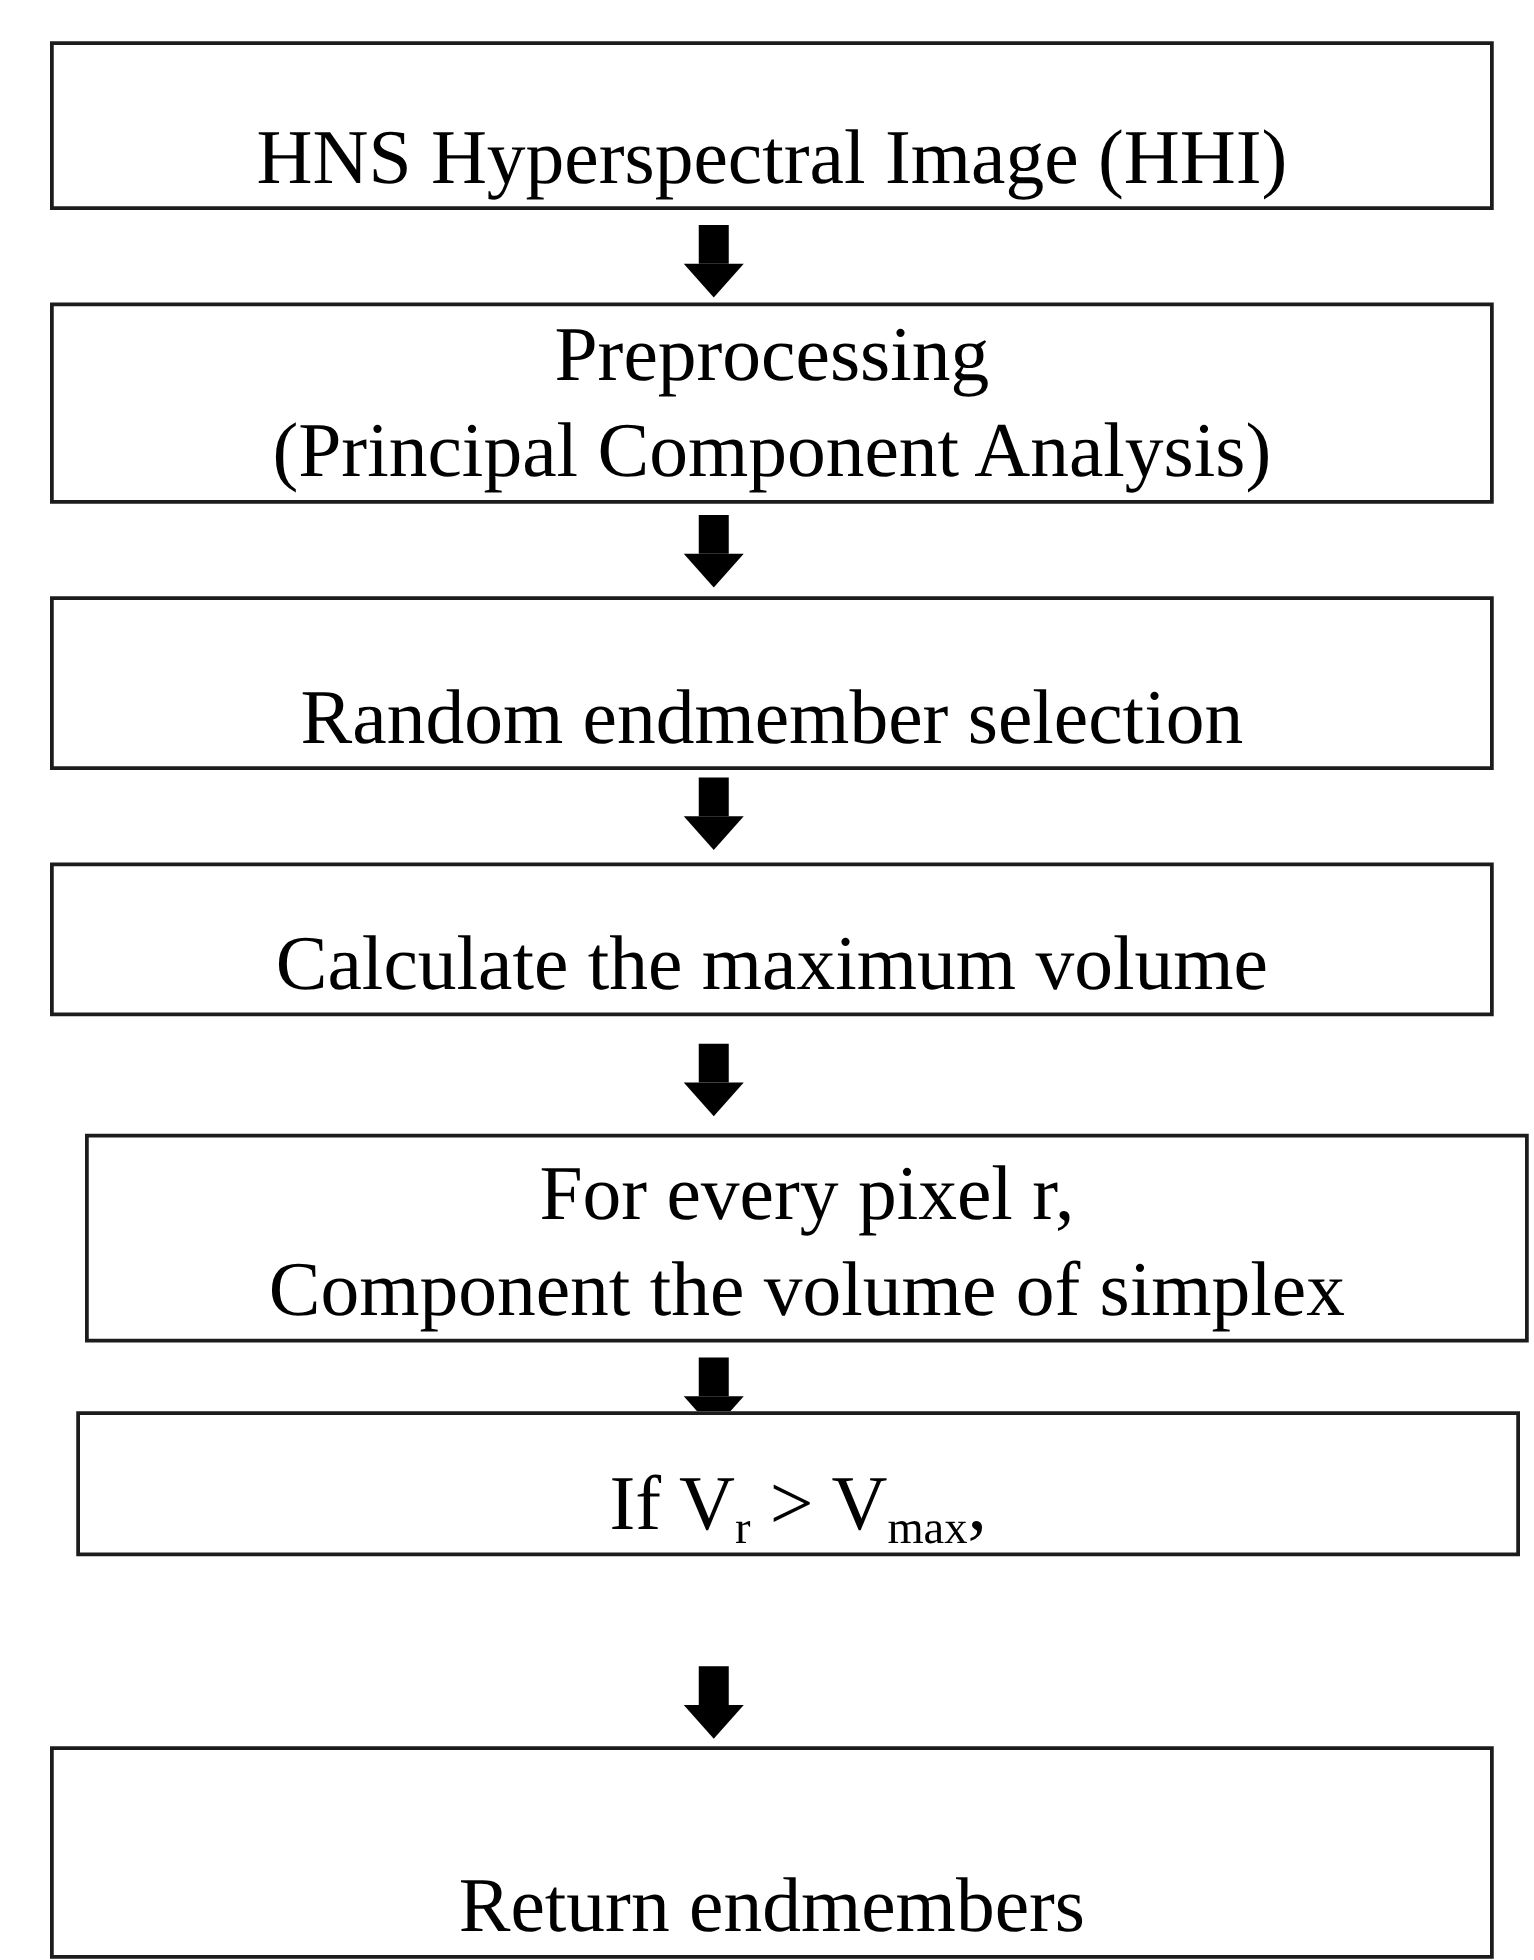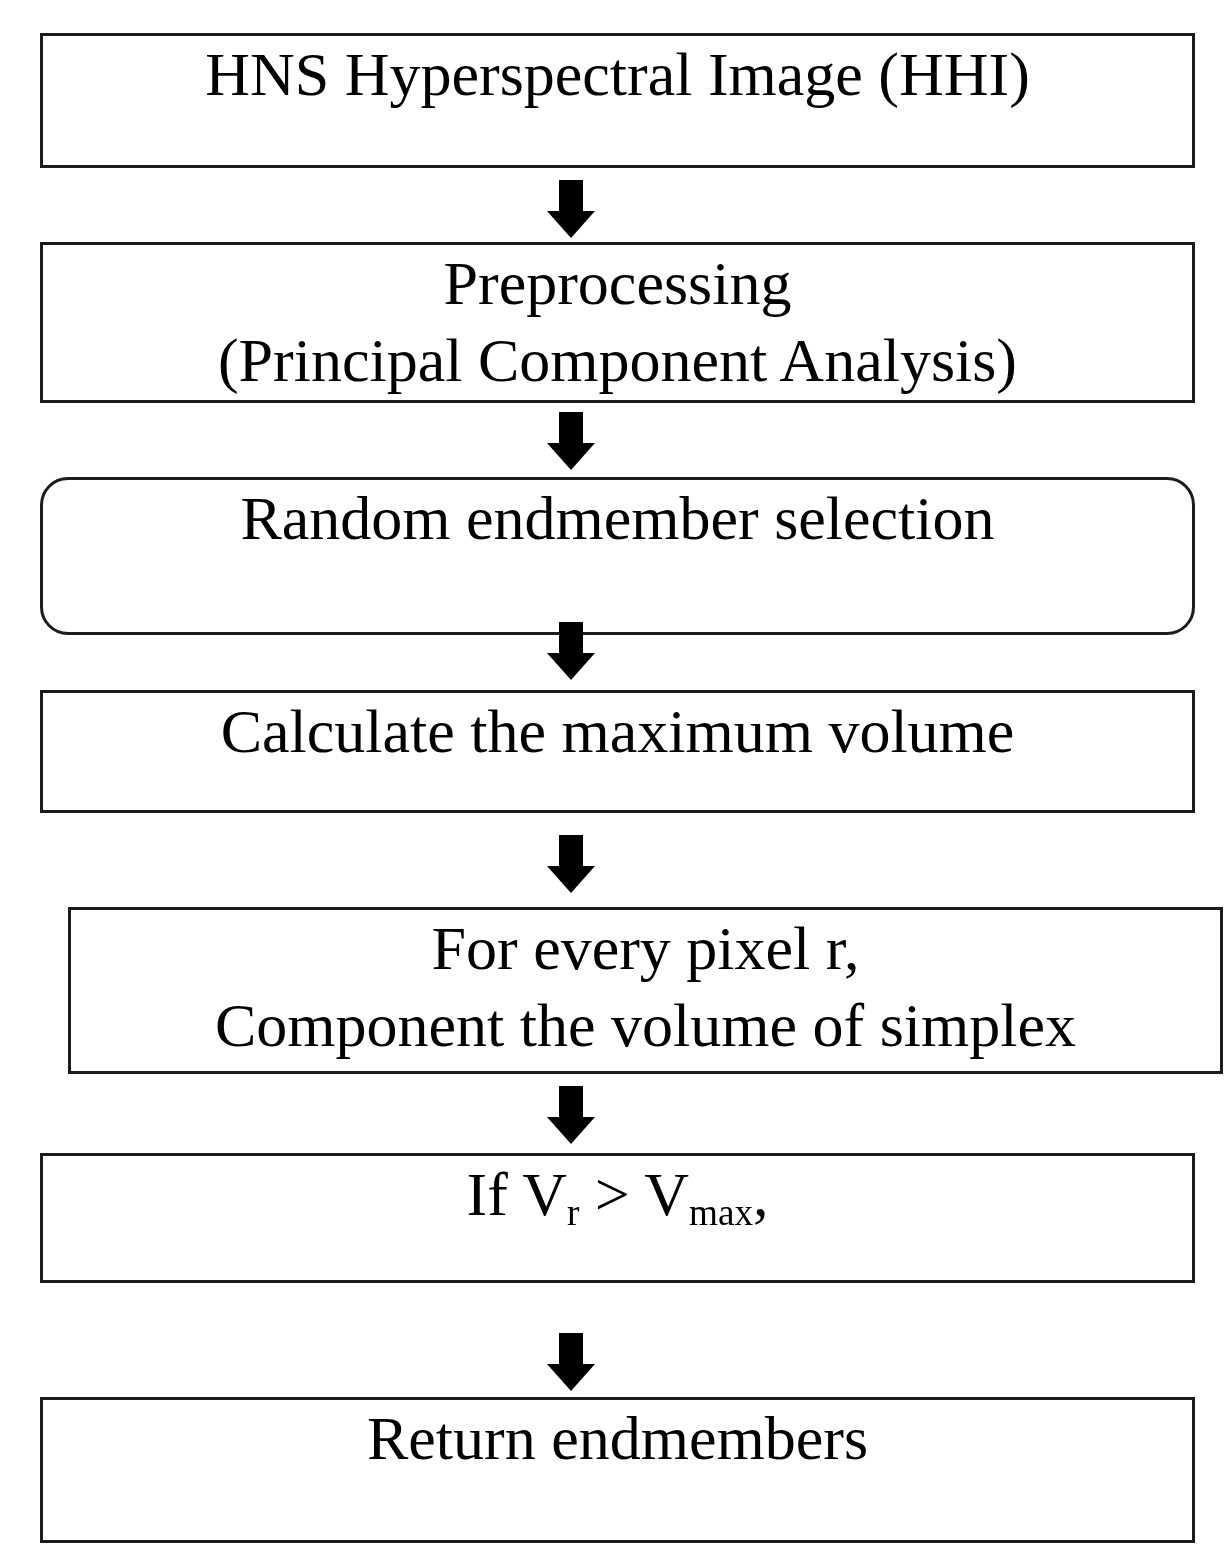--- a/index.html
+++ b/index.html
@@ -13,33 +13,33 @@
     color: #000000;
     overflow: hidden;
   }
   .box {
     position: absolute;
     left: 40px;
     width: 1155px;
     border: 3px solid #1c1c1c;
     background: #ffffff;
     display: flex;
-    align-items: flex-start;
+    align-items: flex-end;
     justify-content: center;
     text-align: center;
     font-size: 62px;
     line-height: 1.24;
   }
   .b1 { top: 33px;   height: 135px; }
   .b2 { top: 242px;  height: 161px; }
-  .b3 { top: 477px;  height: 158px; border-radius: 28px; }
+  .b3 { top: 477px;  height: 139px; }
   .b4 { top: 690px;  height: 123px; }
   .b5 { top: 907px;  height: 167px; margin-left: 28px; }
-  .b6 { top: 1153px; height: 130px; }
-  .b7 { top: 1397px; height: 146px; }
+  .b6 { top: 1129px; height: 116px; margin-left: 21px; }
+  .b7 { top: 1397px; height: 170px; }
   .line { display: block; white-space: pre; }
   sub.ss {
     font-size: 0.6em;
     line-height: 0;
     vertical-align: baseline;
     position: relative;
     top: 0.28em;
   }
   .arrow {
     position: absolute;

